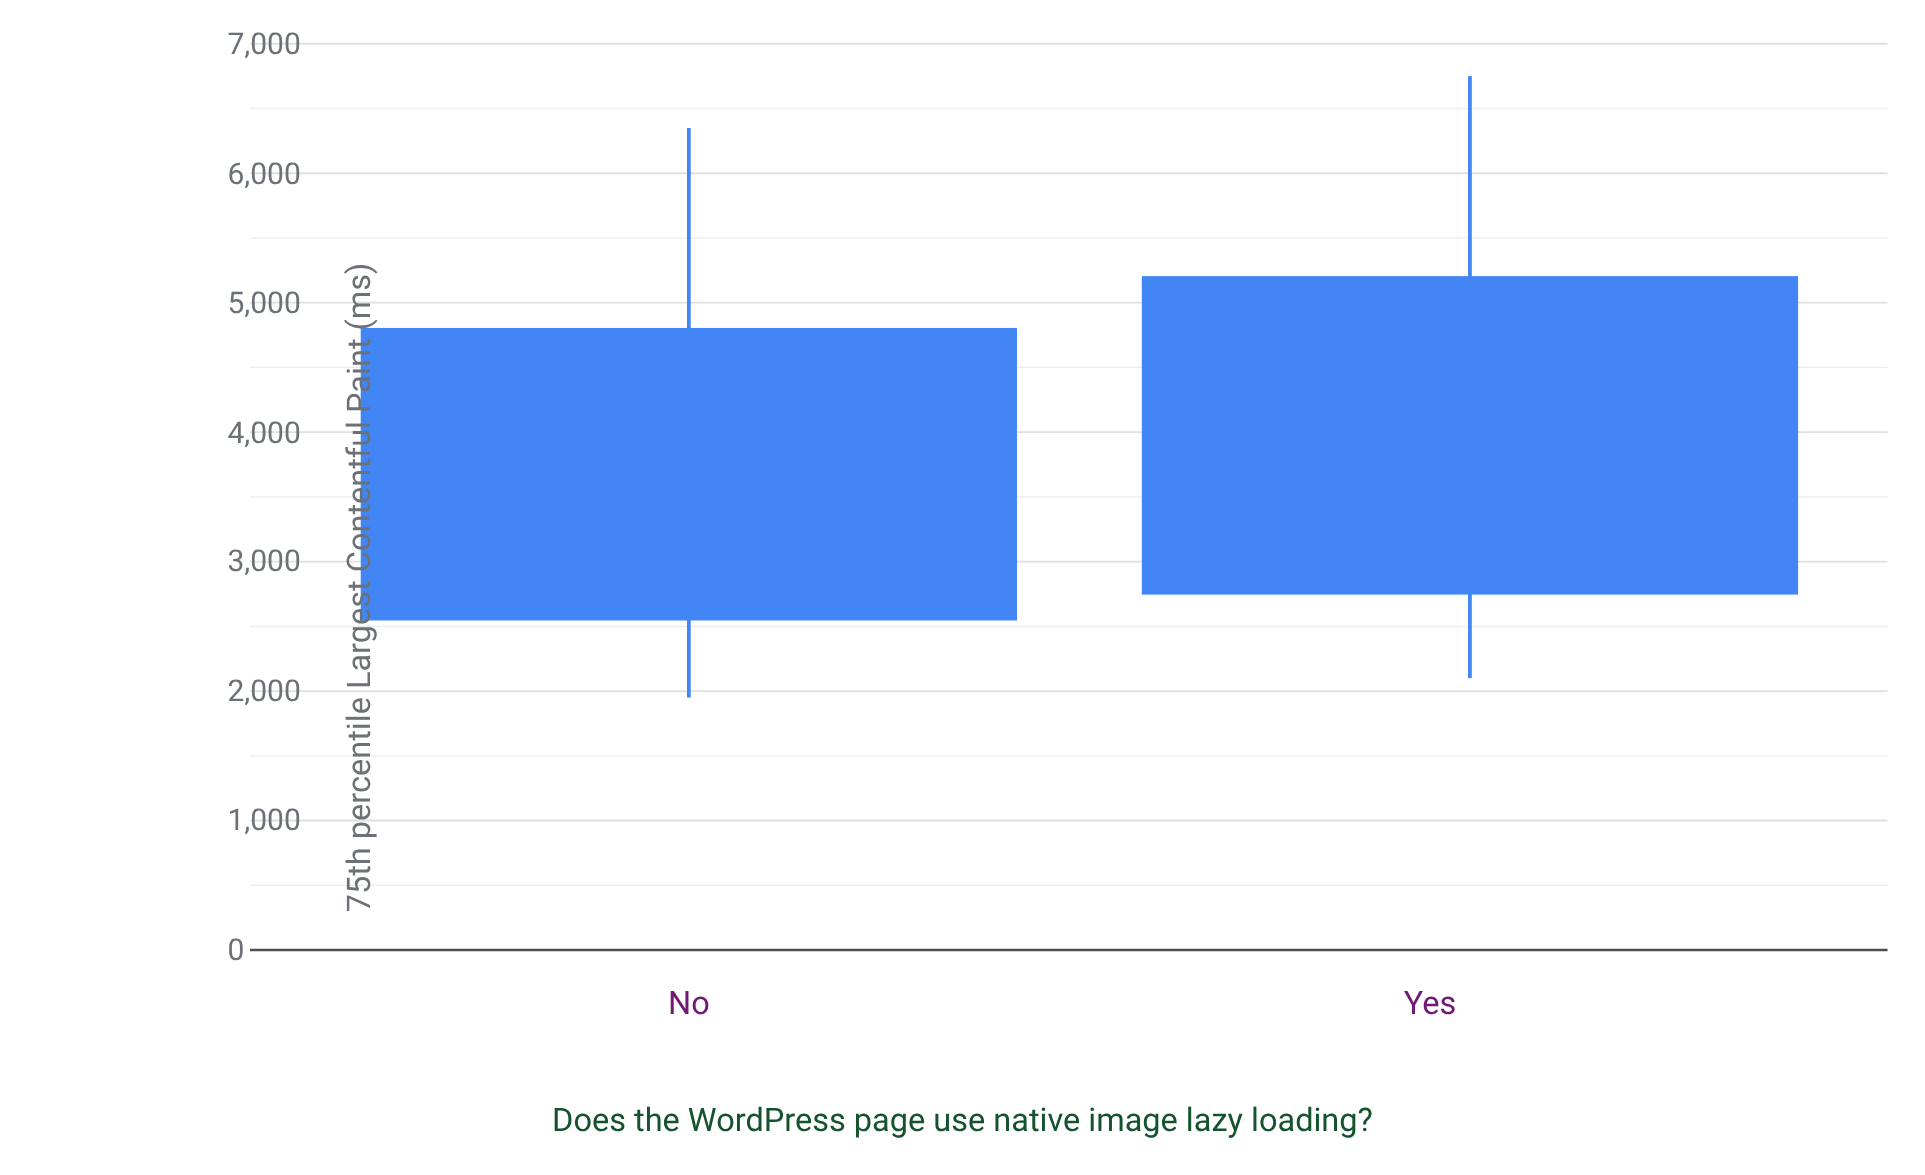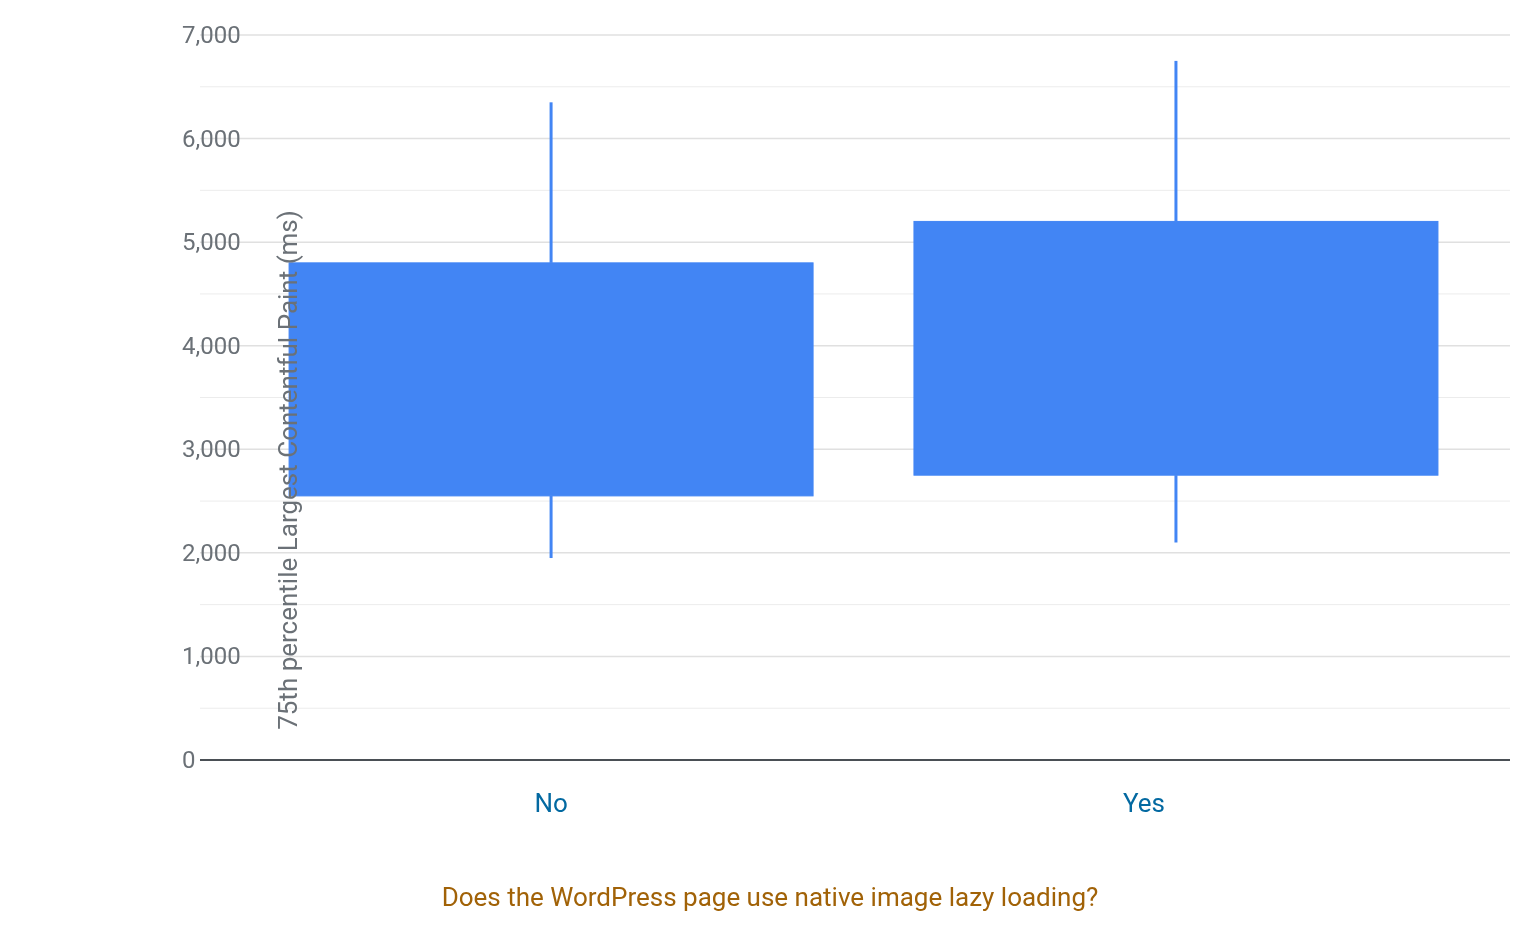--- a/index.html
+++ b/index.html
@@ -27,34 +27,34 @@
     font-size: 26px;
     color: #6b7177;
     white-space: nowrap;
   }
   .x-axis-label {
     position: absolute;
     left: 50%;
     bottom: 28px;
     transform: translateX(-50%);
     font-size: 26px;
-    color: #a16207;
+    color: #14532d;
     white-space: nowrap;
   }
   .tick-y {
     position: absolute;
     font-size: 24px;
     color: #6b7177;
     right: 1370px; 
     text-align: right;
   }
   .tick-x {
     position: absolute;
     font-size: 26px;
-    color: #0369a1;
+    color: #701a75;
     transform: translateX(-50%);
   }
   svg { display: block; }
 </style>
 </head>
 <body>
 
 <div class="chart-wrap">
   <div class="y-axis-label">75th percentile Largest Contentful Paint (ms)</div>
   <div class="x-axis-label">Does the WordPress page use native image lazy loading?</div>

